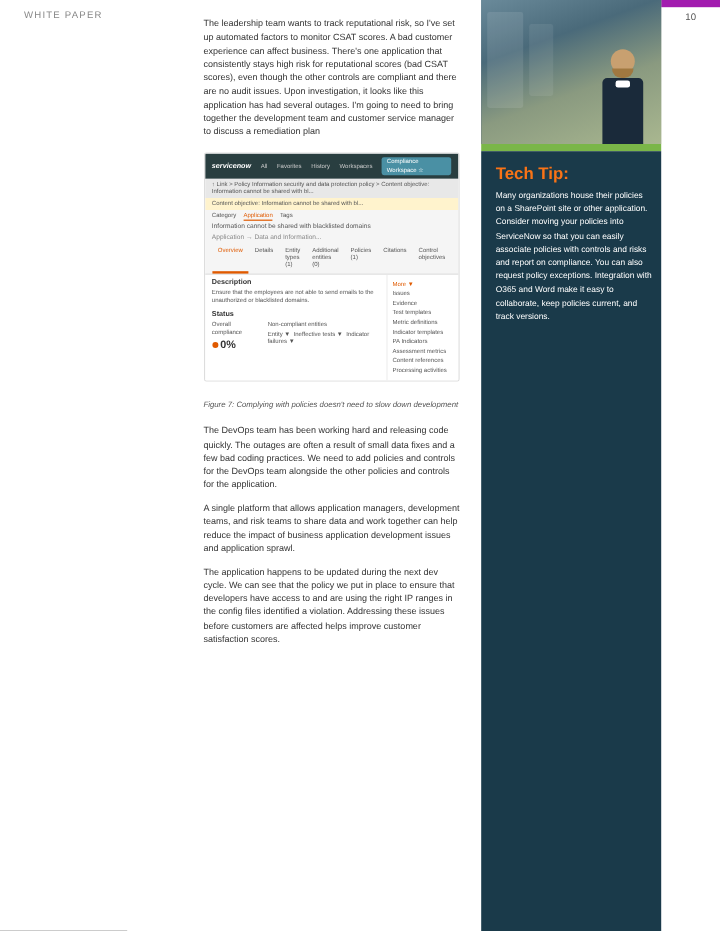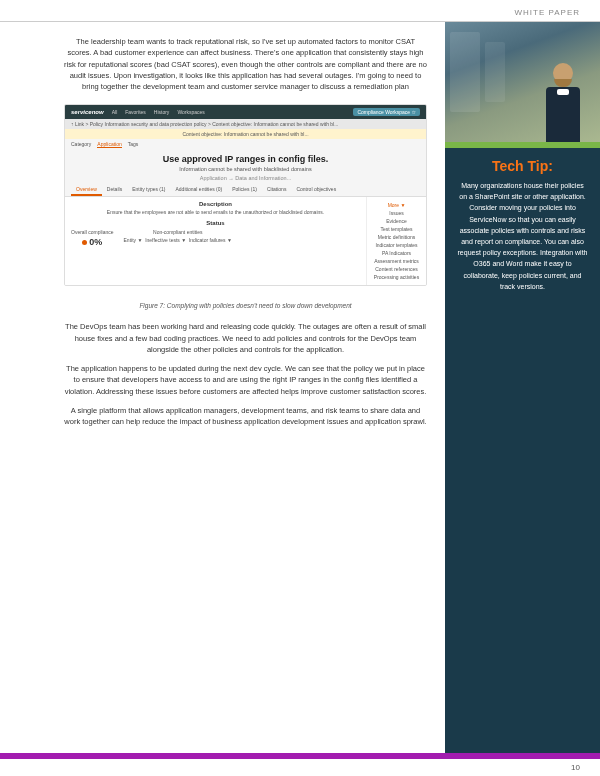--- a/index.html
+++ b/index.html
@@ -9,23 +9,22 @@
       font-family: Arial, sans-serif;
       background: #fff;
       position: relative;
       overflow: hidden;
     }
 
     .page {
       width: 600px;
       height: 776px;
       display: flex;
-      flex-direction: column;
+      flex-direction: row;
       position: relative;
-      text-align: center;
     }
 
     
     .header {
       display: flex;
       justify-content: flex-end;
       padding: 8px 20px 4px 20px;
       border-bottom: 1px solid #ccc;
     }
     .header-label {
@@ -327,21 +326,20 @@
           <div class="sn-alert-bar">
             <span>Content objective: Information cannot be shared with bl...</span>
           </div>
 
           <div class="sn-category-row">
             <span class="sn-category-item">Category</span>
             <span class="sn-category-item active">Application</span>
             <span class="sn-category-item">Tags</span>
           </div>
 
-          <div class="sn-title">Use approved IP ranges in config files.</div>
           <div class="sn-subtitle">Information cannot be shared with blacklisted domains</div>
           <div class="sn-subtitle" style="color:#888;">Application → Data and Information...</div>
 
           <div class="sn-tabs">
             <span class="sn-tab active">Overview</span>
             <span class="sn-tab">Details</span>
             <span class="sn-tab">Entity types (1)</span>
             <span class="sn-tab">Additional entities (0)</span>
             <span class="sn-tab">Policies (1)</span>
             <span class="sn-tab">Citations</span>
@@ -382,23 +380,23 @@
               <div class="sn-sidebar-item">Assessment metrics</div>
               <div class="sn-sidebar-item">Content references</div>
               <div class="sn-sidebar-item">Processing activities</div>
             </div>
           </div>
         </div>
       </div>
 
       <p class="figure-caption">Figure 7: Complying with policies doesn't need to slow down development</p>
 
-      <p class="body-text">The DevOps team has been working hard and releasing code quickly. The outages are often a result of small house fixes and a few bad coding practices. We need to add policies and controls for the DevOps team alongside the other policies and controls for the application.</p>
+      <p class="body-text">The DevOps team has been working hard and releasing code quickly. The outages are often a result of small data fixes and a few bad coding practices. We need to add policies and controls for the DevOps team alongside the other policies and controls for the application.</p>
+      <p class="body-text">A single platform that allows application managers, development teams, and risk teams to share data and work together can help reduce the impact of business application development issues and application sprawl.</p>
       <p class="body-text">The application happens to be updated during the next dev cycle. We can see that the policy we put in place to ensure that developers have access to and are using the right IP ranges in the config files identified a violation. Addressing these issues before customers are affected helps improve customer satisfaction scores.</p>
-      <p class="body-text">A single platform that allows application managers, development teams, and risk teams to share data and work together can help reduce the impact of business application development issues and application sprawl.</p>
 
     </div>
 
     <div class="right-column">
 
       <div class="right-photo">
 
         <div style="position:absolute; top:0; left:0; right:0; bottom:0; background: linear-gradient(160deg, #6a8a9a 0%, #4a6a7a 30%, #8a9a80 60%, #aab890 100%);"></div>
 
         <div style="position:absolute; bottom:0; right:20px;">

